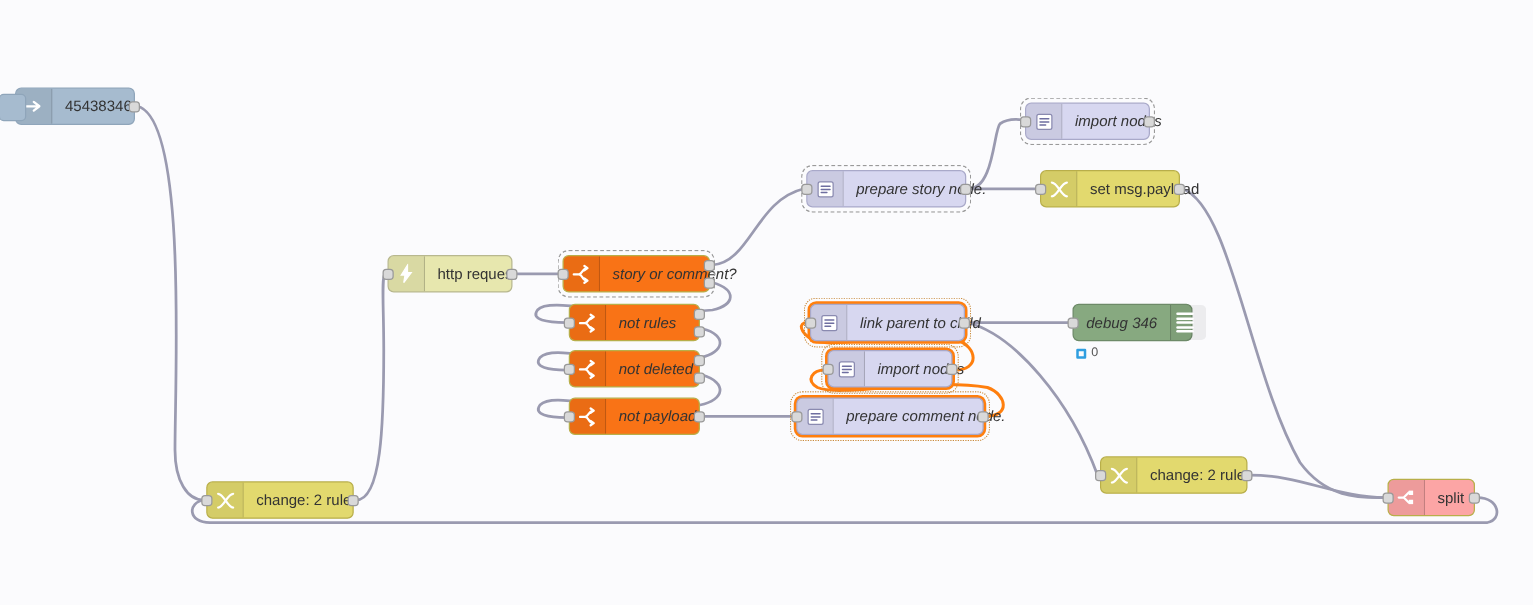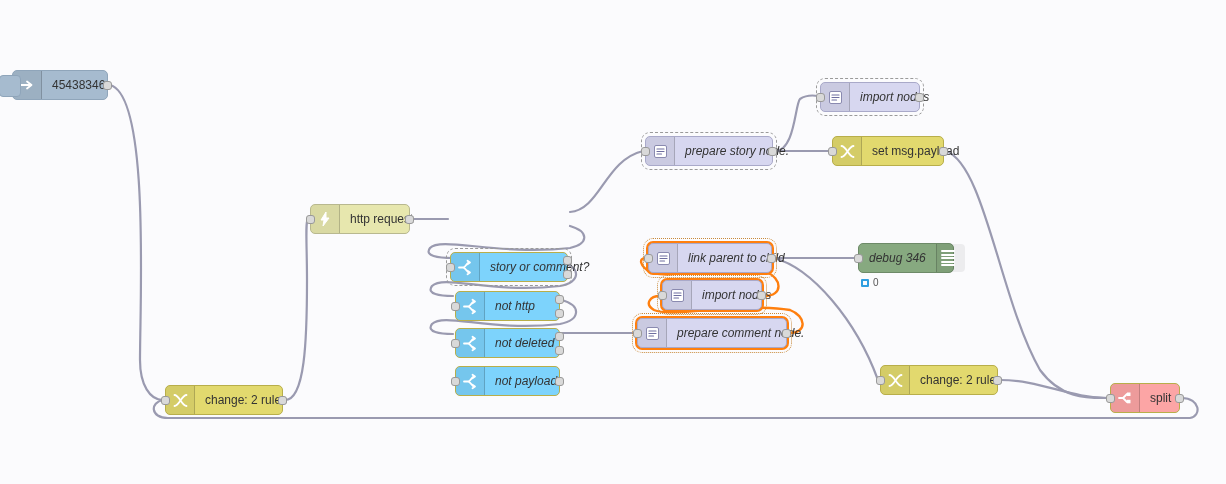--- a/index.html
+++ b/index.html
@@ -38,21 +38,21 @@
   .node .label{
     padding:0 10px;
     white-space:nowrap;
     flex:1;
     line-height:28px;
   }
   .node.italic .label{font-style:italic;}
   
   .n-inject{background:#a6bbcf;border-color:#8fa5ba;}
   .n-http{background:#e7e7ae;border-color:#b8b88f;}
-  .n-switch{background:#7dd3fc;border-color:#b8ae4a;margin-top:48px;}
+  .n-switch{background:#f97316;border-color:#b8ae4a;}
   .n-change{background:#e2d96e;border-color:#b8ae4a;}
   .n-function{background:#d7d7f0;border-color:#a9a9c9;}
   .n-debug{background:#87a980;border-color:#6d8a68;}
   .n-split{background:#fca5a5;border-color:#b8ae4a;}
 
   .selected{
     outline:1px dashed #9a9a9a;
     outline-offset:3px;
   }
   .hl-orange{
@@ -165,21 +165,21 @@
         <div class="port in" style="top: 10px;"></div>
         <div class="port out" style="top: 3px;"></div>
         <div class="port out" style="top: 17px;"></div>
       </div>
       <div class="node n-switch italic" style="left: 455px; top: 243px; width: 105px;">
         <div class="icon-box">
           <svg class="glyph" width="17" height="17" viewBox="0 0 17 17">
             <path d="M2 8.5 h4 M6 8.5 C 9 8.5 9 3.5 12.5 3.5 M6 8.5 C 9 8.5 9 13.5 12.5 13.5 M10.5 1.8 L13 3.5 L10.5 5.2 M10.5 11.8 L13 13.5 L10.5 15.2" stroke="#fff" fill="none" stroke-width="1.8" stroke-linecap="round" stroke-linejoin="round"></path>
           </svg>
         </div>
-        <span class="label">not http</span>
+        <span class="label">not rules</span>
         <div class="port in" style="top: 10px;"></div>
         <div class="port out" style="top: 3px;"></div>
         <div class="port out" style="top: 17px;"></div>
       </div>
       <div class="node n-switch italic" style="left: 455px; top: 280px; width: 105px;">
         <div class="icon-box">
           <svg class="glyph" width="17" height="17" viewBox="0 0 17 17">
             <path d="M2 8.5 h4 M6 8.5 C 9 8.5 9 3.5 12.5 3.5 M6 8.5 C 9 8.5 9 13.5 12.5 13.5 M10.5 1.8 L13 3.5 L10.5 5.2 M10.5 11.8 L13 13.5 L10.5 15.2" stroke="#fff" fill="none" stroke-width="1.8" stroke-linecap="round" stroke-linejoin="round"></path>
           </svg>
         </div>

